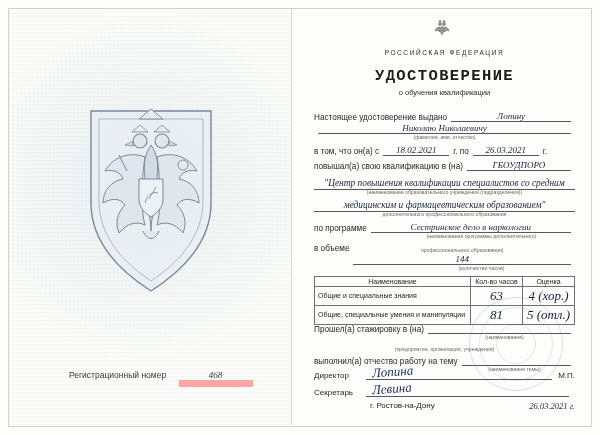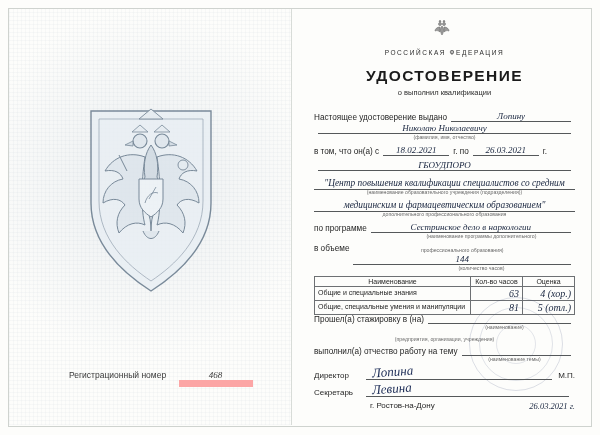--- a/index.html
+++ b/index.html
@@ -98,21 +98,21 @@
     margin-top: 30px;
     text-align: center;
     font-family: "Liberation Sans", sans-serif;
     font-size: 6.5px;
     letter-spacing: 1.6px;
     color: #2b2b2b;
   }
   .doc-title {
     margin-top: 11px;
     text-align: center;
-    font-family: Liberation Sans, sans-serif;
+    font-family: Liberation Mono, monospace;
     font-weight: bold;
     font-size: 15.5px;
     letter-spacing: 1.4px;
     color: #1b1b1b;
   }
   .doc-subtitle {
     margin-top: 3px;
     text-align: center;
     font-family: "Liberation Sans", sans-serif;
     font-size: 7.5px;
@@ -180,24 +180,24 @@
   }
   table.grades th, table.grades td {
     border: 1px solid #6d7073;
     font-size: 7px;
     padding: 1px 3px;
     color: #1f1f1f;
   }
   table.grades th { font-weight: normal; text-align: center; }
   table.grades td.name { text-align: left; font-size: 7px; line-height: 1.2; }
   table.grades td.num, table.grades td.mark {
-    text-align: right;
-    font-family: "Liberation Serif", serif;
-    font-style: italic;
-    font-size: 10px;
+    text-align: center;
+    font-family: "Liberation Serif", serif;
+    font-style: italic;
+    font-size: 13px;
     color: #16233d;
   }
   .sig-block {
     position: absolute;
     left: 22px;
     right: 16px;
     bottom: 14px;
     font-family: "Liberation Sans", sans-serif;
     font-size: 8px;
     color: #1f1f1f;
@@ -330,21 +330,21 @@
           <path d="M6 8 C3 8 1 10 1 12 C3 11 5 12 6 13 Z"></path>
           <path d="M10 8 C13 8 15 10 15 12 C13 11 11 12 10 13 Z"></path>
           <path d="M5 3 L6 1 L7 3 Z"></path>
           <path d="M9 3 L10 1 L11 3 Z"></path>
         </g>
       </svg>
     </div>
 
     <div class="rf-title">РОССИЙСКАЯ ФЕДЕРАЦИЯ</div>
     <div class="doc-title">УДОСТОВЕРЕНИЕ</div>
-    <div class="doc-subtitle">о выполнил квалификации</div>
+    <div class="doc-subtitle">о обучения квалификации</div>
 
     <div class="body-text">
 
       <div class="line">
         <span class="lbl">Настоящее удостоверение выдано</span>
         <span class="fill">Лопину</span>
       </div>
 
       <div class="line">
         <span class="fill">Николаю Николаевичу</span>
@@ -355,20 +355,21 @@
         <span class="lbl">в том, что он(а) с</span>
         <span class="fill fixed-sm">18.02.2021</span>
         <span class="lbl">г. по</span>
         <span class="fill fixed-sm">26.03.2021</span>
         <span class="lbl">г.</span>
       </div>
 
       <div class="row-gap"></div>
 
       <div class="line">
+        <span class="lbl">повышал(а) свою квалификацию в (на)</span>
         <span class="fill">ГБОУДПОРО</span>
       </div>
 
       <div class="center-italic">"Центр повышения квалификации специалистов со средним</div>
       <div class="caption">(наименование образовательного учреждения (подразделения))</div>
       <div class="center-italic" style="margin-top:0">медицинским и фармацевтическим образованием"</div>
       <div class="caption">дополнительного профессионального образования</div>
 
       <div class="line">
         <span class="lbl">по программе</span>

